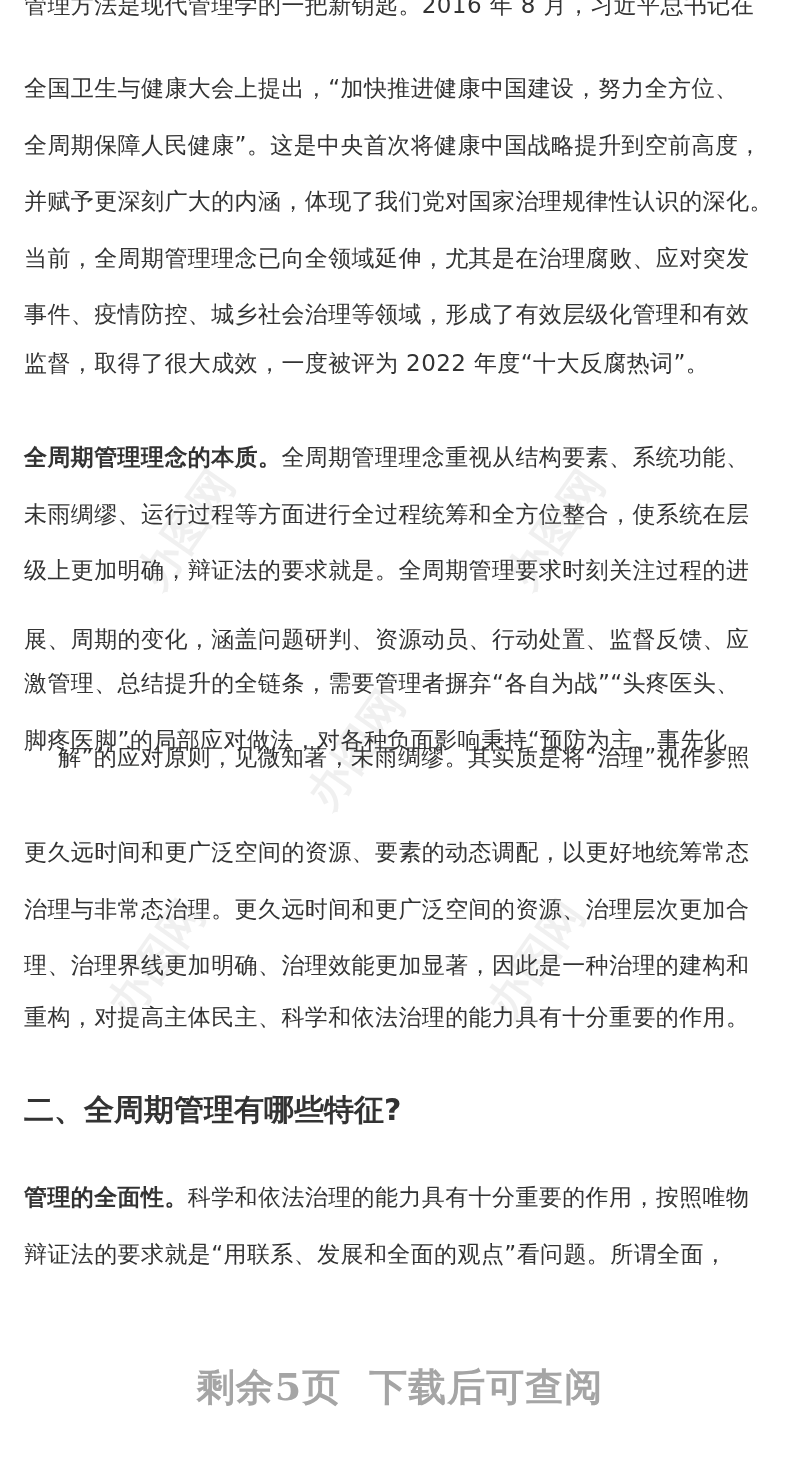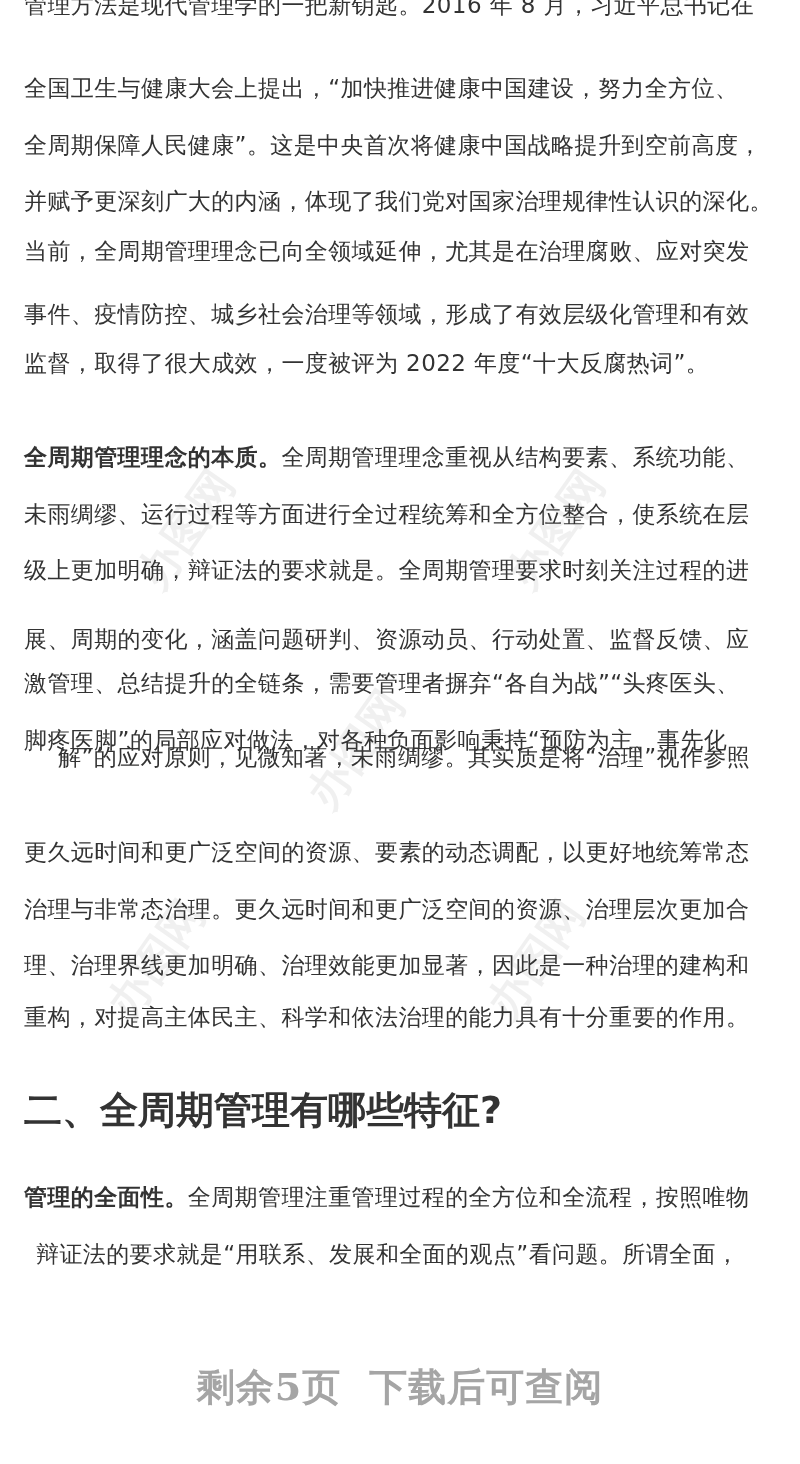--- a/index.html
+++ b/index.html
@@ -9,21 +9,21 @@
     color: #333333;
   }
   .doc { position: absolute; left: 24px; top: 0; width: 760px; }
   .line {
     position: absolute; left: 0; white-space: nowrap;
     font-size: 23px; line-height: 30px; letter-spacing: 0.4px;
   }
   .bold { font-weight: bold; }
   .heading {
     position: absolute; left: 0; white-space: nowrap;
-    font-size: 38px; line-height: 40px; font-weight: bold; color: #333;
+    font-size: 30px; line-height: 40px; font-weight: bold; color: #333;
   }
   .watermark {
     position: absolute; color: rgba(0,0,0,0.06); font-size: 44px; font-weight: bold;
     transform: rotate(-55deg); white-space: nowrap; pointer-events: none;
   }
   .footer {
     position: absolute; left: 0; width: 800px; top: 1362px; text-align: center;
     font-family: "DejaVu Serif", "Liberation Serif", serif;
     font-size: 38px; font-weight: bold; color: #a5a5a5; letter-spacing: 1px;
   }
@@ -37,41 +37,41 @@
 <div class="watermark" style="left:290px; top:720px;">办图网</div>
 <div class="watermark" style="left:90px; top:930px;">办图网</div>
 <div class="watermark" style="left:470px; top:930px;">办图网</div>
 
 <div class="doc">
 
   <div class="line" style="top:-10px;">管理方法是现代管理学的一把新钥匙。2016 年 8 月，习近平总书记在</div>
   <div class="line" style="top:73px;">全国卫生与健康大会上提出，“加快推进健康中国建设，努力全方位、</div>
   <div class="line" style="top:130px;">全周期保障人民健康”。这是中央首次将健康中国战略提升到空前高度，</div>
   <div class="line" style="top:186px;">并赋予更深刻广大的内涵，体现了我们党对国家治理规律性认识的深化。</div>
-  <div class="line" style="top:236px;text-align:center;">当前，全周期管理理念已向全领域延伸，尤其是在治理腐败、应对突发</div>
+  <div class="line" style="top:243px;text-align:center;">当前，全周期管理理念已向全领域延伸，尤其是在治理腐败、应对突发</div>
   <div class="line" style="top:299px;">事件、疫情防控、城乡社会治理等领域，形成了有效层级化管理和有效</div>
   <div class="line" style="top:348px;">监督，取得了很大成效，一度被评为 2022 年度“十大反腐热词”。</div>
 
   <div class="line" style="top:442px;">
     <span class="bold">全周期管理理念的本质。</span><span>全周期管理理念重视从结构要素、系统功能、</span>
   </div>
   <div class="line" style="top:499px;">未雨绸缪、运行过程等方面进行全过程统筹和全方位整合，使系统在层</div>
   <div class="line" style="top:555px;">级上更加明确，辩证法的要求就是。全周期管理要求时刻关注过程的进</div>
   <div class="line" style="top:612px;margin-top:12px;">展、周期的变化，涵盖问题研判、资源动员、行动处置、监督反馈、应</div>
   <div class="line" style="top:668px;">激管理、总结提升的全链条，需要管理者摒弃“各自为战”“头疼医头、</div>
   <div class="line" style="top:725px;">脚疼医脚”的局部应对做法，对各种负面影响秉持“预防为主、事先化</div>
   <div class="line" style="top:742px;margin-left:34px;">解”的应对原则，见微知著，未雨绸缪。其实质是将“治理”视作参照</div>
   <div class="line" style="top:837px;">更久远时间和更广泛空间的资源、要素的动态调配，以更好地统筹常态</div>
   <div class="line" style="top:894px;">治理与非常态治理。更久远时间和更广泛空间的资源、治理层次更加合</div>
   <div class="line" style="top:950px;">理、治理界线更加明确、治理效能更加显著，因此是一种治理的建构和</div>
   <div class="line" style="top:1002px;">重构，对提高主体民主、科学和依法治理的能力具有十分重要的作用。</div>
 
   <div class="heading" style="top:1090px;">二、全周期管理有哪些特征?</div>
 
   <div class="line" style="top:1182px;">
-    <span class="bold">管理的全面性。</span><span>全周期管理注重管理过程的全方位和全流程，按照唯物</span>
+    <span class="bold">管理的全面性。</span><span>科学和依法治理的能力具有十分重要的作用，按照唯物</span>
   </div>
-  <div class="line" style="top:1239px;margin-left:12px;">辩证法的要求就是“用联系、发展和全面的观点”看问题。所谓全面，</div>
+  <div class="line" style="top:1239px;">辩证法的要求就是“用联系、发展和全面的观点”看问题。所谓全面，</div>
 </div>
 
 <div class="footer">
   <span>剩余5页</span><span>下载后可查阅</span>
 </div>
 
 </body></html>

